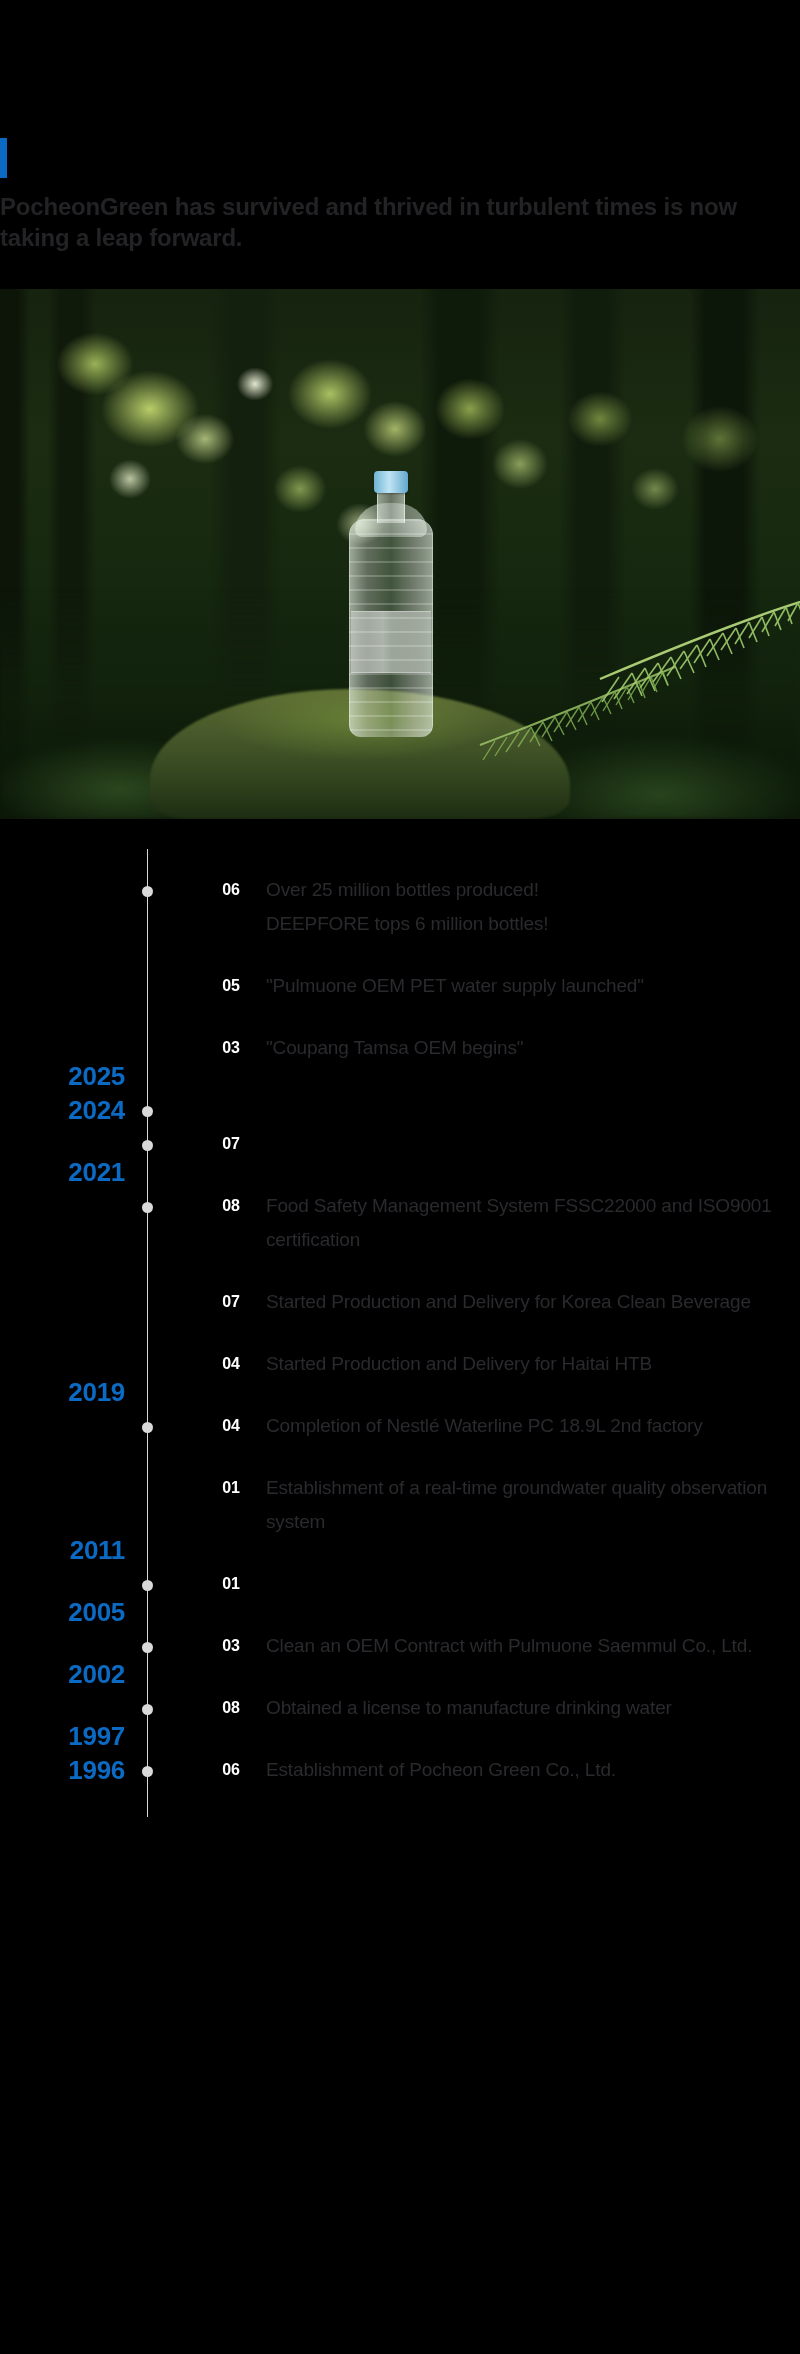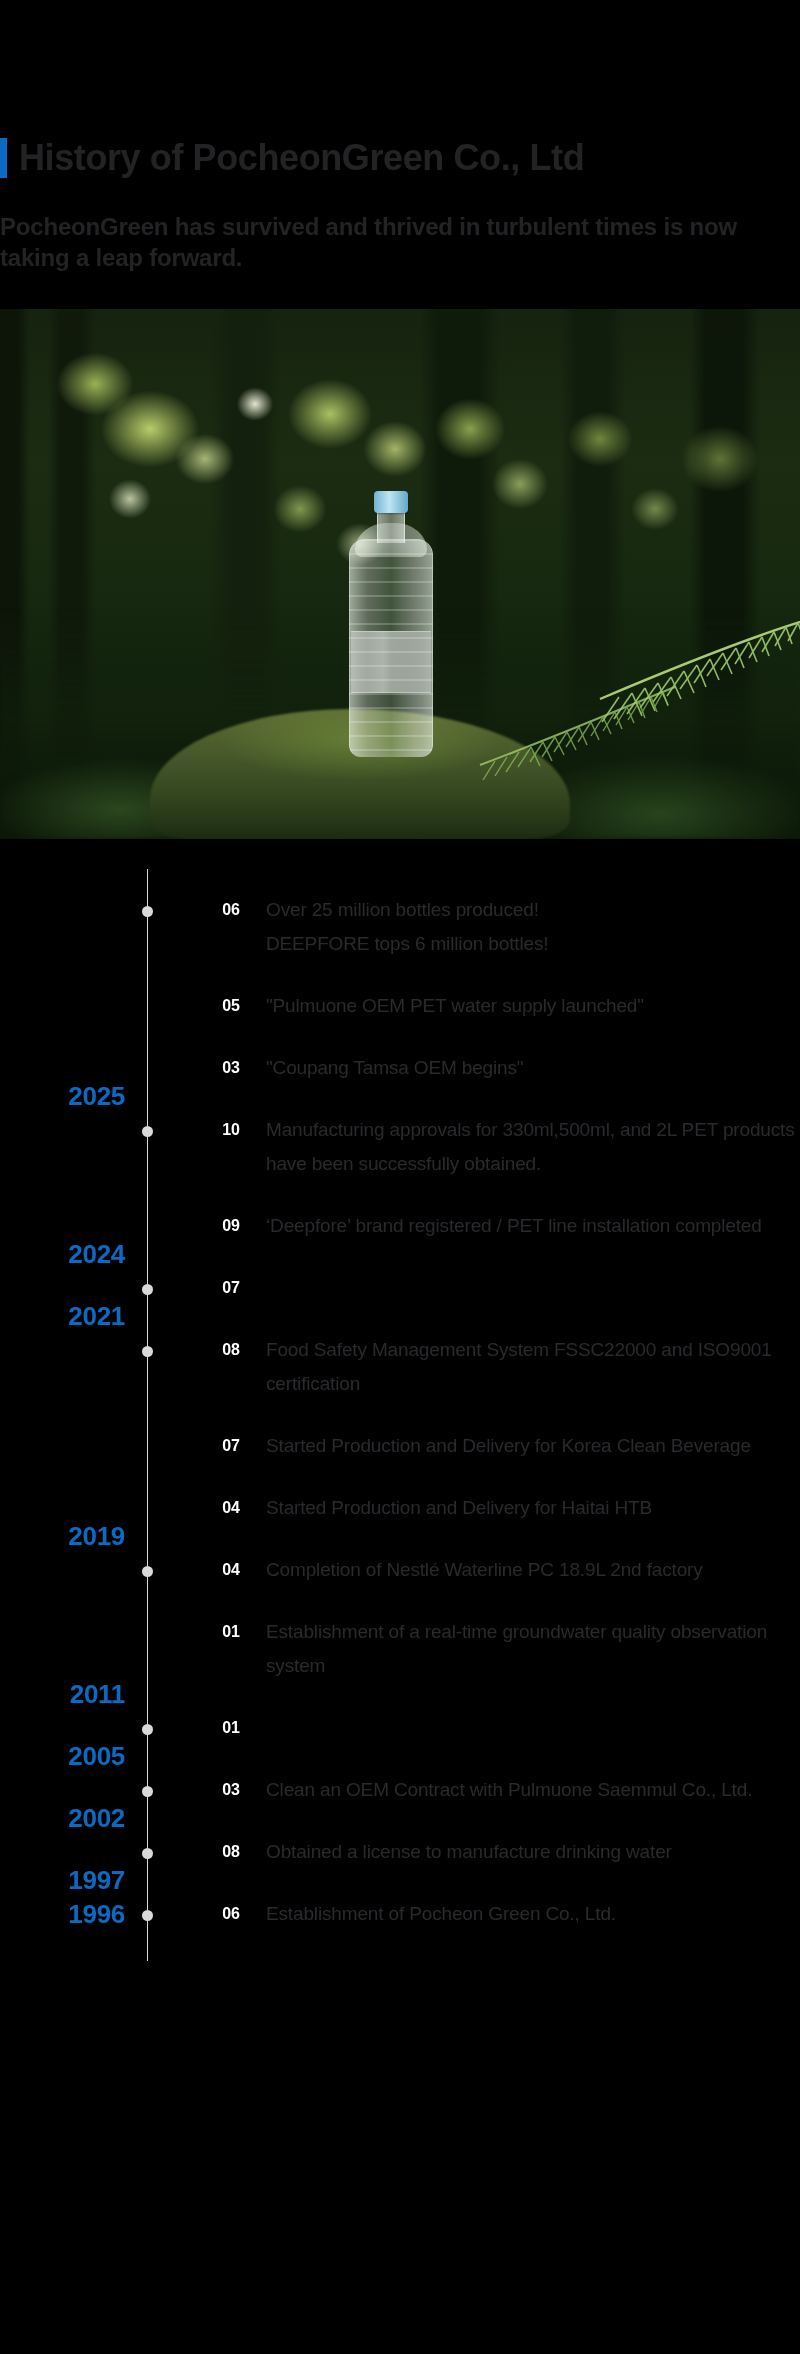--- a/index.html
+++ b/index.html
@@ -46,21 +46,21 @@
   .page-title {
     font-size: 36px;
     font-weight: 700;
     letter-spacing: -0.4px;
     color: #232326;
     line-height: 1.1;
     white-space: nowrap;
   }
 
   .page-subtitle {
-    margin-top: 34px;
+    margin-top: 14px;
     margin-left: 0px;
     font-size: 24px;
     font-weight: 600;
     line-height: 1.28;
     color: #232326;
     letter-spacing: -0.2px;
     max-width: 740px;
   }
 
   
@@ -301,21 +301,20 @@
 
   .tl-group:last-child .tl-event:last-child { margin-bottom: 0; }
 </style>
 </head>
 <body>
 
 <div class="header">
   <div class="header-inner">
     <div class="title-row">
       <div class="accent-bar"></div>
-      <h1 class="page-title">History of PocheonGreen Co., Ltd</h1>
     </div>
     <p class="page-subtitle">PocheonGreen has  survived and thrived in turbulent times is now taking a leap forward.</p>
   </div>
 </div>
 
 <div class="hero">
   <div class="hero-photo"></div>
   <div class="hero-ground"></div>
   <div class="hero-rock"></div>
   <div class="bottle">
@@ -414,30 +413,20 @@
             <div class="tl-month">03</div>
             <div class="tl-desc">"Coupang Tamsa OEM begins"</div>
           </div>
         </div>
       </div>
       <div class="tl-group">
         <div class="tl-year-col">
           <div class="tl-year">2024</div>
         </div>
         <div class="tl-dot"></div>
-        <div class="tl-events">
-          <div class="tl-event">
-            <div class="tl-month">10</div>
-            <div class="tl-desc">Manufacturing approvals for 330ml,500ml, and 2L PET products have been successfully obtained.</div>
-          </div>
-          <div class="tl-event">
-            <div class="tl-month">09</div>
-            <div class="tl-desc">‘Deepfore’ brand registered / PET line installation completed</div>
-          </div>
-        </div>
       </div>
       <div class="tl-group">
         <div class="tl-year-col">
           <div class="tl-year">2021</div>
         </div>
         <div class="tl-dot"></div>
         <div class="tl-events">
           <div class="tl-event">
             <div class="tl-month">07</div>
           </div>

